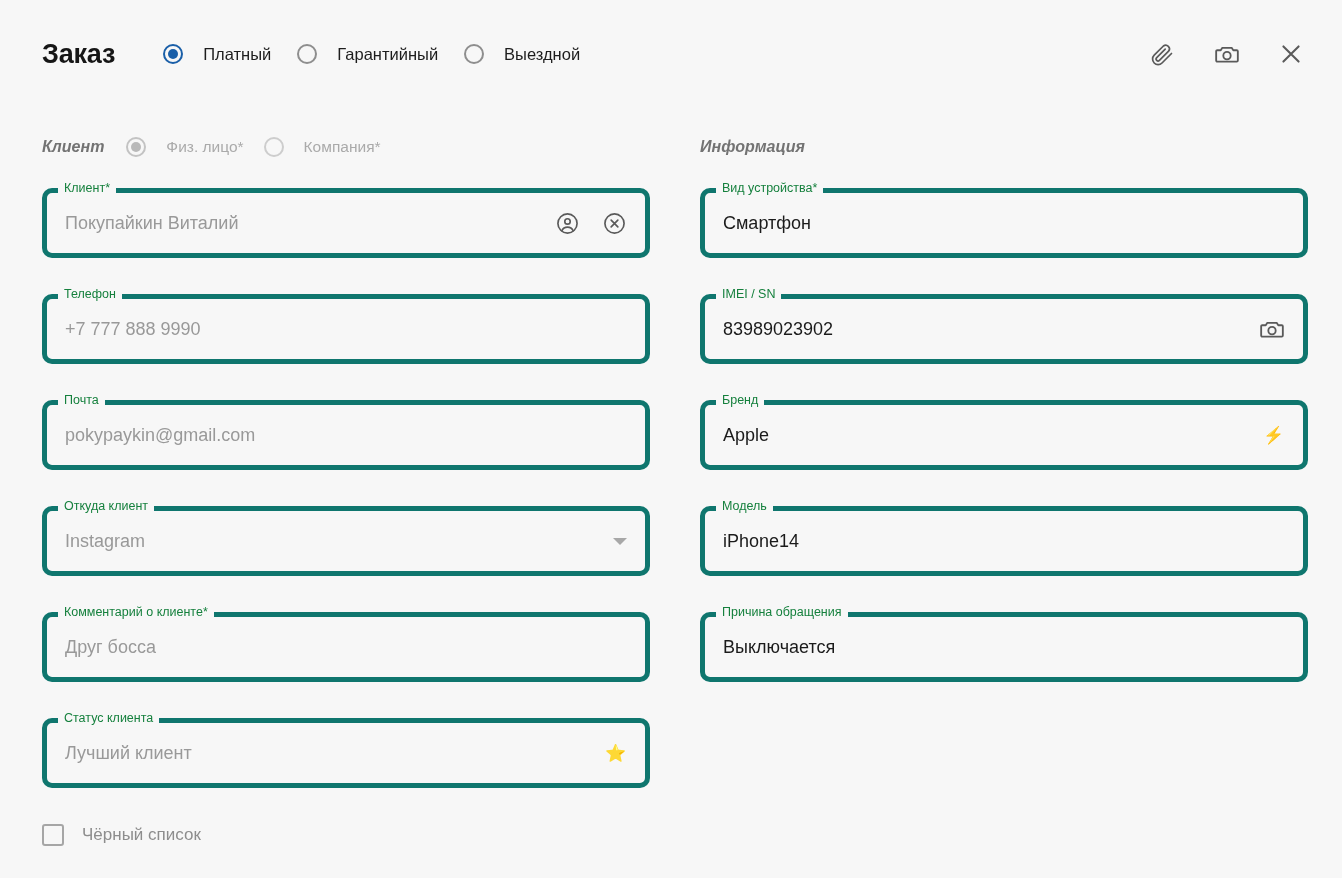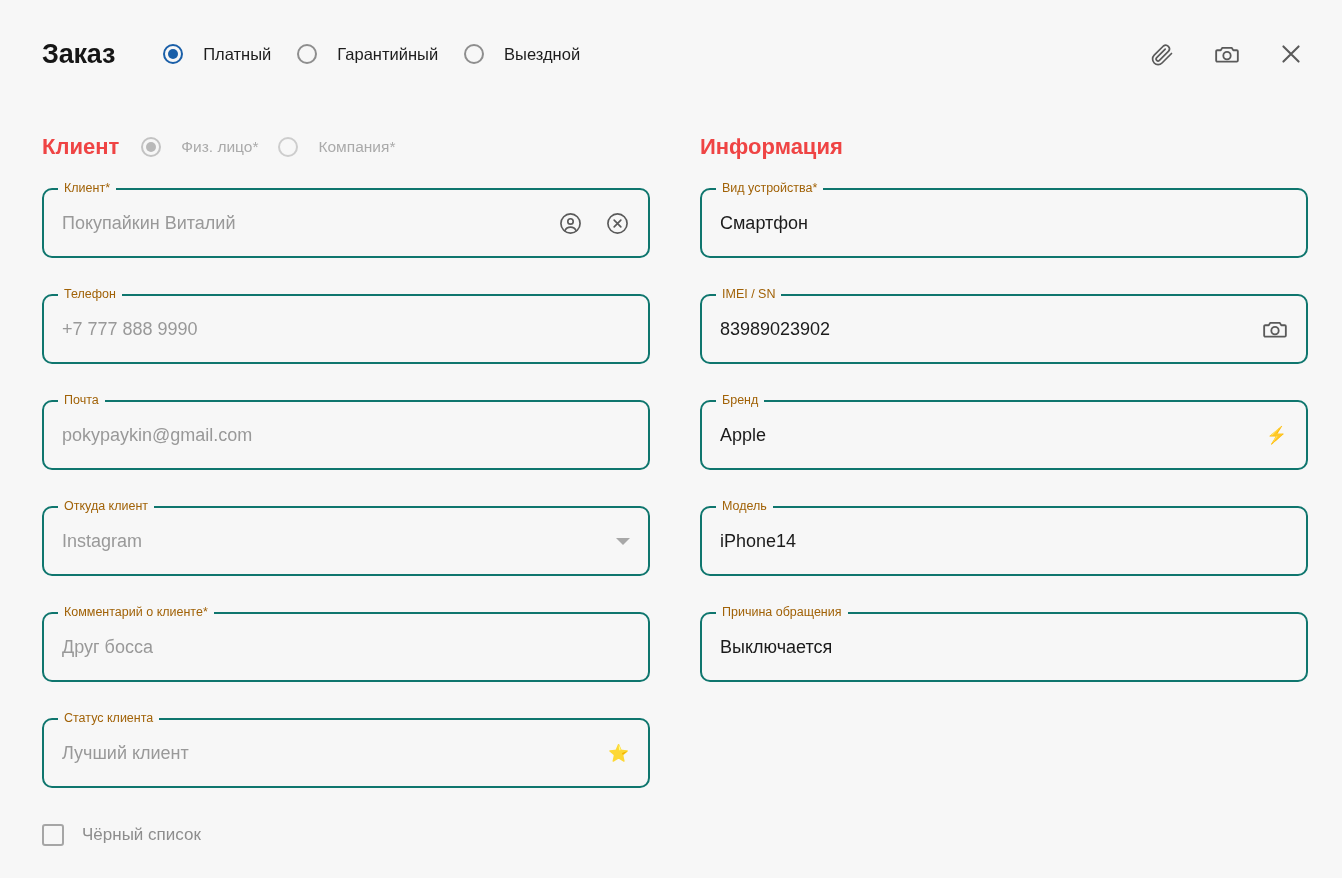--- a/index.html
+++ b/index.html
@@ -110,59 +110,60 @@
   .col-right { left: 700px; }
 
   .section-head {
     display: flex;
     align-items: center;
     gap: 22px;
     height: 30px;
     margin-bottom: 26px;
   }
   .section-title {
-    font-size: 22px;
+    font-size: 16px;
     font-weight: bold;
-    color: #ef4444;
-    white-space: nowrap;
+    color: #737373;
+    white-space: nowrap;
+    font-style: italic;
   }
   .mini-radios {
     display: flex;
     align-items: flex-start;
     gap: 20px;
   }
   .mini-radios .radio-label { font-size: 15.5px; }
 
   
   .field {
     position: relative;
     height: 70px;
     margin-bottom: 36px;
   }
   .field-box {
     position: absolute;
     inset: 0;
-    border: 2px solid #0f766e;
+    border: 5px solid #0f766e;
     border-radius: 10px;
     box-sizing: border-box;
     background: transparent;
     display: flex;
     align-items: center;
     padding: 0 18px;
     cursor: text;
   }
   .field-legend {
     position: absolute;
     top: -8px;
     left: 16px;
     padding: 0 6px;
     background: #f7f7f7;
     font-size: 12.5px;
     line-height: 16px;
-    color: #a16207;
+    color: #15803d;
     white-space: nowrap;
     pointer-events: none;
   }
   .field-value {
     font-size: 18px;
     color: #999999;
     white-space: nowrap;
     overflow: hidden;
     text-overflow: ellipsis;
     flex: 1;

